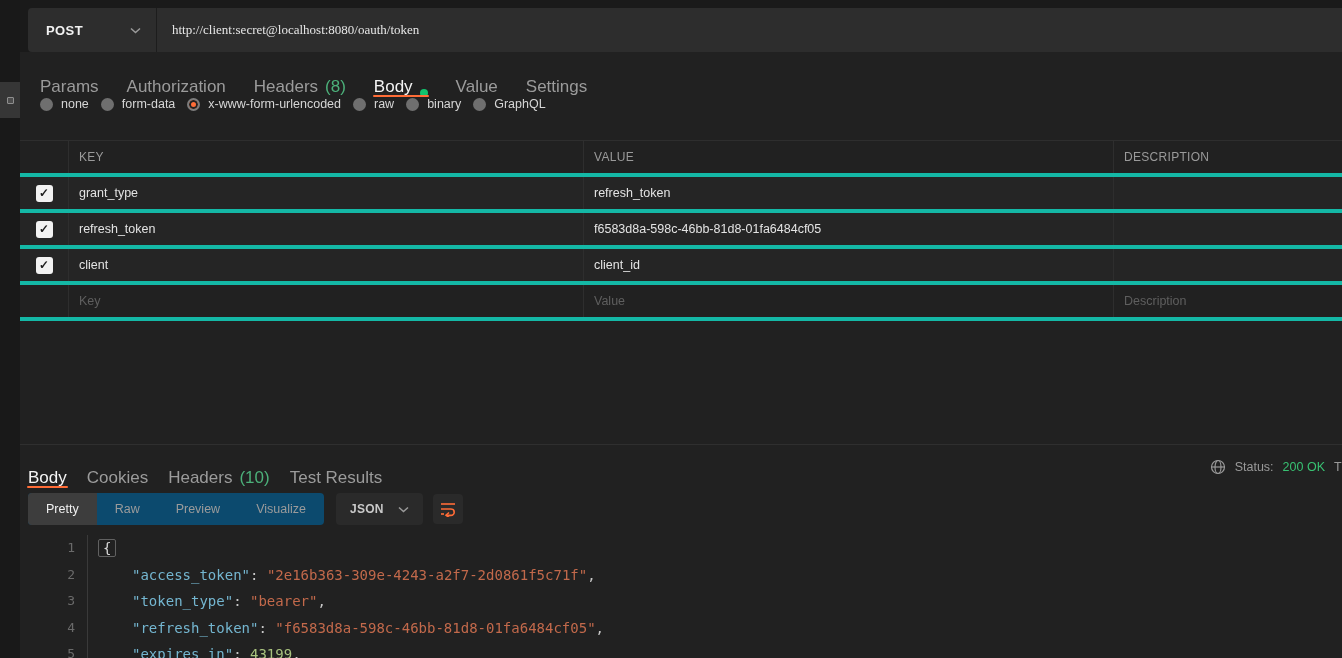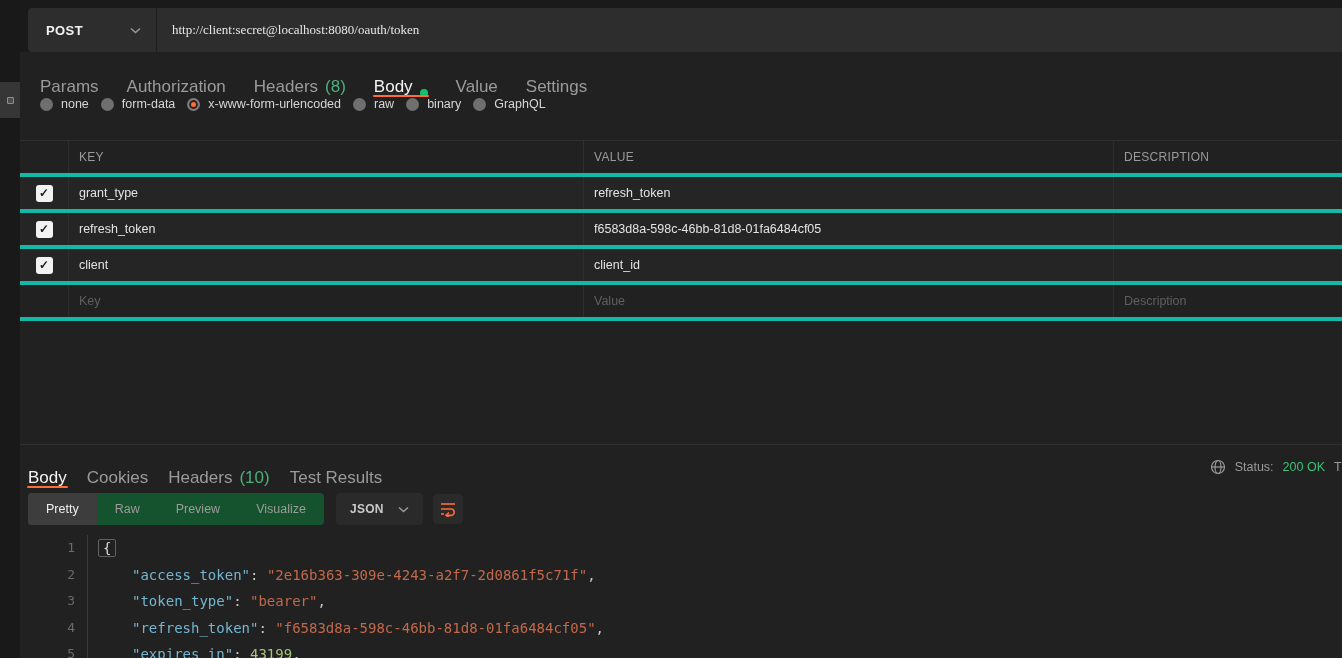--- a/index.html
+++ b/index.html
@@ -69,21 +69,21 @@
   
   .resp-header{height:44px;border-top:1px solid #2f2f2f;display:flex;align-items:center;
     padding-left:8px;flex-shrink:0}
   .resp-tabs{display:flex;gap:20px;height:100%;align-items:center}
   .resp-status{margin-left:auto;display:flex;align-items:center;gap:9px;font-size:12.5px;
     color:#9a9a9a;white-space:nowrap;overflow:hidden;padding-left:10px}
   .status-green{color:var(--green-status)}
   .time-cut{width:8px;overflow:hidden;display:inline-block}
 
   .resp-toolbar{height:42px;display:flex;align-items:center;gap:10px;padding-left:8px;flex-shrink:0}
-  .seg-group{display:flex;background:#14532d;border-radius:4px;overflow:hidden;height:32px}
+  .seg-group{display:flex;background:#0c4a6e;border-radius:4px;overflow:hidden;height:32px}
   .seg{padding:0 18px;display:flex;align-items:center;font-size:12.5px;color:#9b9b9b;cursor:pointer}
   .seg.active{background:#3d3d3d;color:#f0f0f0}
   .format-btn{height:32px;background:#2a2a2a;border-radius:4px;display:flex;align-items:center;
     gap:14px;padding:0 14px;color:#c9c9c9;font-size:12px;font-weight:700;letter-spacing:.3px;
     cursor:pointer;margin-left:2px}
   .wrap-btn{width:30px;height:30px;background:#2a2a2a;border-radius:4px;display:flex;
     align-items:center;justify-content:center;cursor:pointer}
 
   
   .code-area{flex:1;overflow:hidden;font-family:"DejaVu Sans Mono",monospace;font-size:14px;

